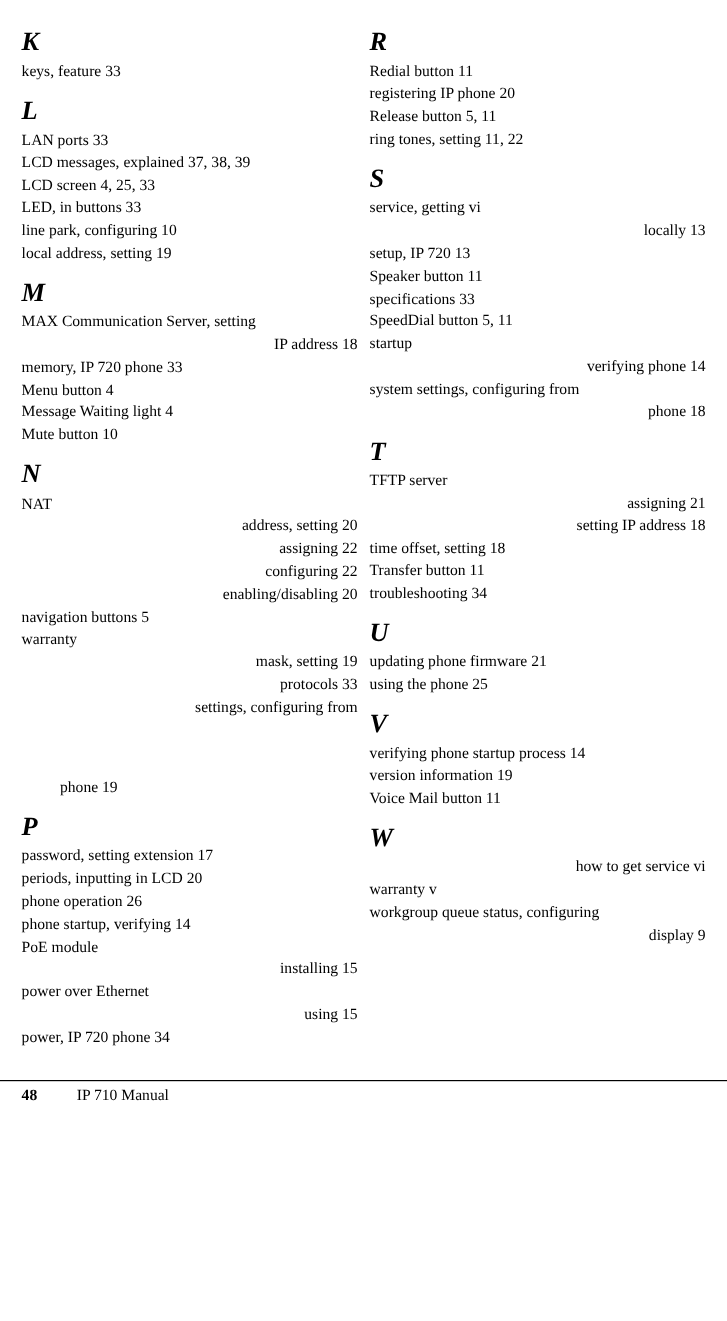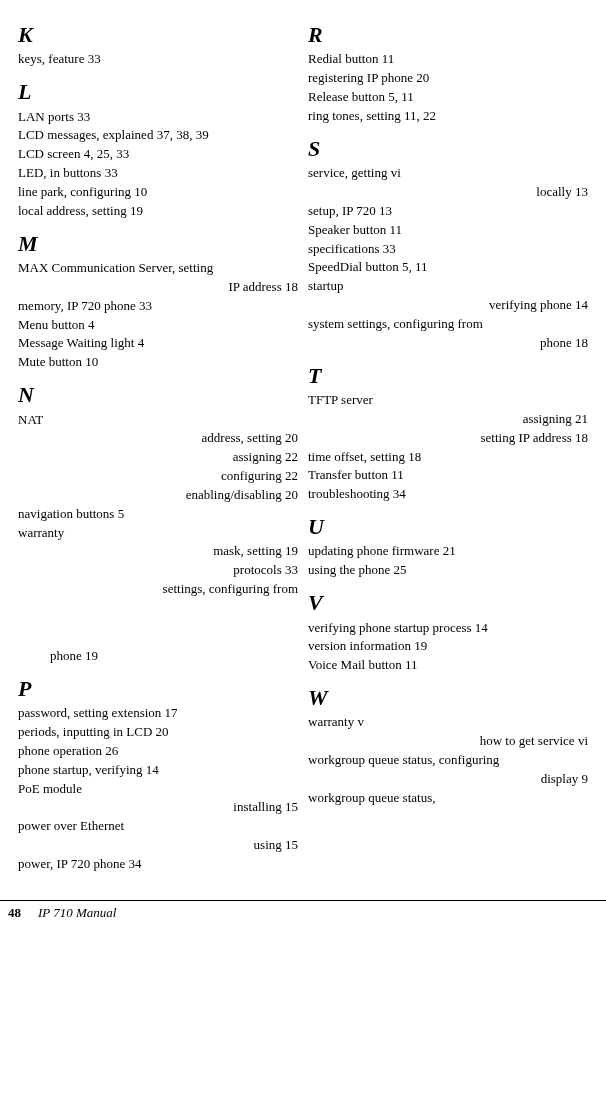--- a/index.html
+++ b/index.html
@@ -44,33 +44,32 @@
       padding-left: 18px;
       text-align: right;
     }
     .entry.indent2 {
       padding-left: 32px;
       margin-top: 48px;
     }
     .footer {
       display: flex;
       flex-direction: row;
-      padding: 4px 18px 0 8px;
+      padding: 4px 18px 0 18px;
       border-top: 1px solid #000;
       margin-top: 6px;
     }
     .footer-page {
       font-weight: bold;
       font-size: 13px;
       min-width: 30px;
     }
     .footer-title {
-      font-style: italic;
       font-size: 13px;
-      margin-left: 0;
+      margin-left: 16px;
     }
   </style>
 </head>
 <body>
 
 <div class="page">
   <div class="col" id="left-col">
       <div class="section-block">
         <div class="section-letter">K</div>
         <div class="entry">keys, feature    33</div>
@@ -156,24 +155,23 @@
         <div class="entry">using the phone    25</div>
       </div>
       <div class="section-block">
         <div class="section-letter">V</div>
         <div class="entry">verifying phone startup process    14</div>
         <div class="entry">version information    19</div>
         <div class="entry">Voice Mail button    11</div>
       </div>
       <div class="section-block">
         <div class="section-letter">W</div>
+        <div class="entry indent1">how to get service    vi</div>
         <div class="entry">warranty    v</div>
-        <div class="entry indent1">how to get service    vi</div>
         <div class="entry">workgroup queue status, configuring</div>
         <div class="entry indent1">display    9</div>
-        <div class="entry">workgroup queue status,</div>
       </div>
     </div>
 </div>
 <div class="footer">
   <span class="footer-page">48</span>
   <span class="footer-title">IP 710 Manual</span>
 </div>
 
 </body></html>

